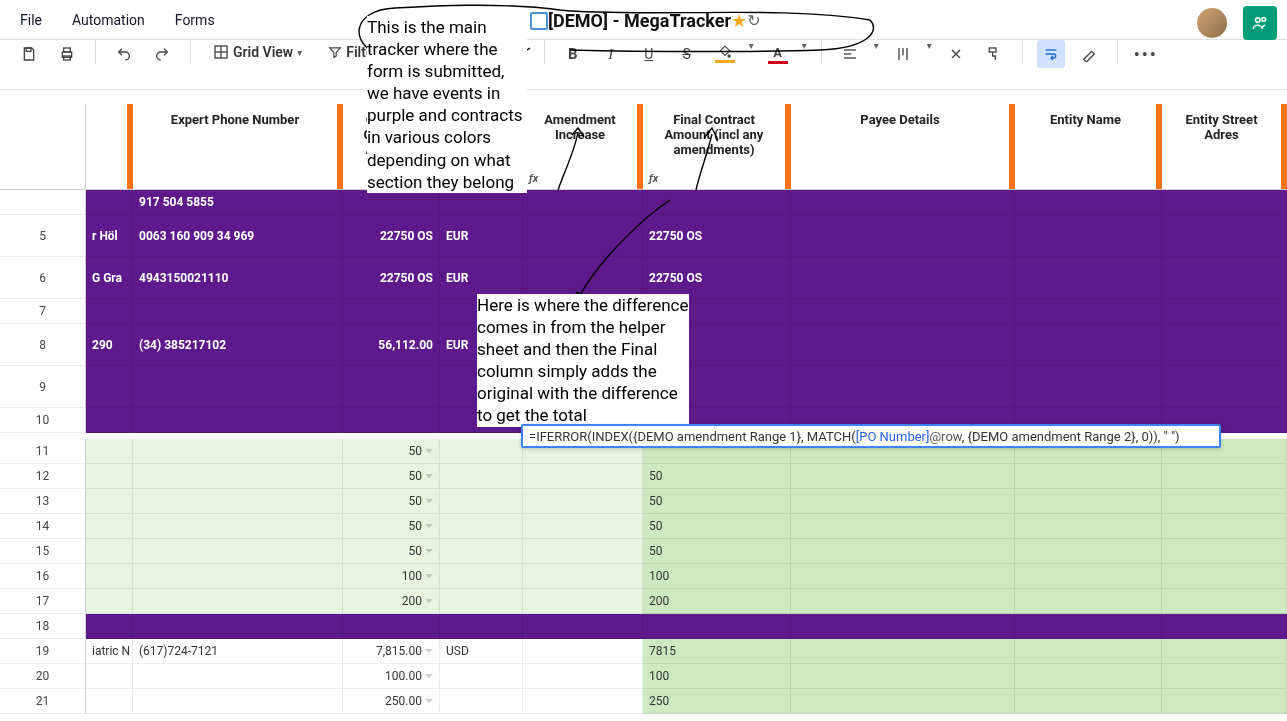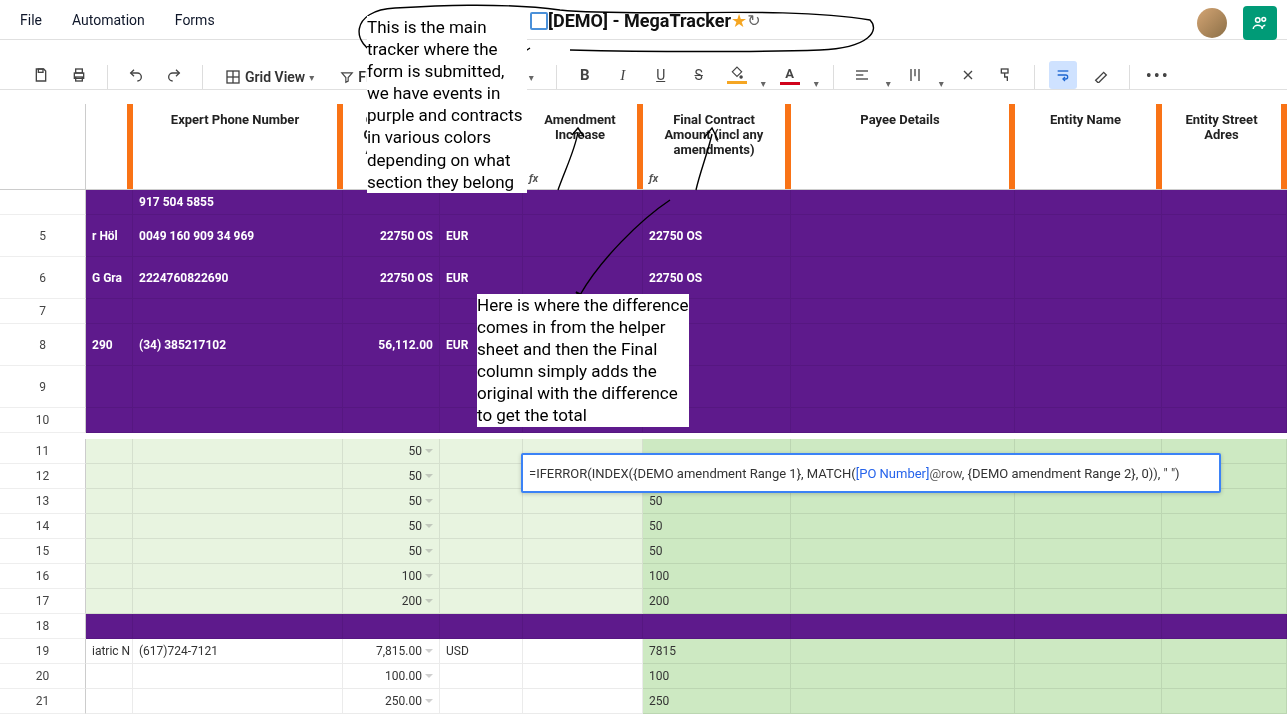--- a/index.html
+++ b/index.html
@@ -10,21 +10,21 @@
 .menubar .menu-item { font-size: 14px; cursor: pointer; color: #0f172a; }
 .title-area { position: absolute; left: 530px; top: 10px; display: flex; align-items: center; }
 .title-icon { width: 18px; height: 18px; border: 2px solid #4a90d9; border-radius: 2px; }
 .title-text { font-size: 18px; font-weight: 700; color: #111; }
 .star-icon { color: #f5a623; font-size: 18px; }
 .refresh-icon { color: #666; font-size: 16px; }
 .avatar { position: absolute; right: 60px; top: 8px; width: 30px; height: 30px; border-radius: 50%; background: linear-gradient(135deg, #d4a574, #8b6f47); }
 .share-btn { position: absolute; right: 10px; top: 6px; width: 34px; height: 34px; background: #009b77; border-radius: 4px; display: flex; align-items: center; justify-content: center; color: #fff; }
 
 
-.toolbar { height: 50px; display: flex; align-items: flex-end; padding: 0 27px; gap: 10px; border-bottom: 1px solid #e0e0e0; }
+.toolbar { height: 50px; display: flex; align-items: flex-start; padding: 0 15px; gap: 10px; border-bottom: 1px solid #e0e0e0; }
 .tool-btn { width: 28px; height: 28px; display: inline-flex; align-items: center; justify-content: center; border-radius: 3px; cursor: pointer; color: #444; }
 .tool-btn.active { background: #cfe2ff; }
 .tool-sep { width: 1px; height: 24px; background: #ddd; margin: 0 4px; }
 .tool-group { display: flex; align-items: center; gap: 4px; padding: 4px 8px; border-radius: 4px; cursor: pointer; }
 .tool-group .txt { font-size: 14px; font-weight: 600; }
 .tool-group .chev { font-size: 10px; color: #666; }
 .font-size-display { font-size: 14px; min-width: 24px; text-align: center; }
 .color-underline { width: 20px; height: 3px; margin-top: 1px; }
 .fill-btn { display: inline-flex; flex-direction: column; align-items: center; }
 .text-color-btn { display: inline-flex; flex-direction: column; align-items: center; }
@@ -52,21 +52,21 @@
 .w1 { width: 210px; flex: none; }
 .w2 { width: 97px; flex: none; }
 .w3 { width: 83px; flex: none; }
 .w4 { width: 120px; flex: none; }
 .w5 { width: 148px; flex: none; }
 .w6 { width: 224px; flex: none; }
 .w7 { width: 147px; flex: none; }
 .w8 { width: 125px; flex: none; }
 
 
-.formula-box { position: absolute; left: 521px; top: 453px; width: 700px; height: 24px; background: #fff; border: 2px solid #3b82f6; border-radius: 2px; box-shadow: 0 1px 4px rgba(0,0,0,0.2); padding: 18px 6px; font-size: 13px; font-family: inherit; display: flex; align-items: center; white-space: nowrap; z-index: 50; }
+.formula-box { position: absolute; left: 521px; top: 424px; width: 700px; height: 24px; background: #fff; border: 2px solid #3b82f6; border-radius: 2px; box-shadow: 0 1px 4px rgba(0,0,0,0.2); padding: 10px 6px; font-size: 13px; font-family: inherit; display: flex; align-items: center; white-space: nowrap; z-index: 50; }
 .formula-box .ref1 { color: #2563eb; }
 .formula-box .at { color: #555; }
 
 
 .annot { position: absolute; color: #000; font-size: 17px; line-height: 1.3; background: #fff; z-index: 40; pointer-events: none; }
 .annot1 { left: 367px; top: 16px; width: 160px; }
 .annot2 { left: 477px; top: 294px; width: 212px; }
 .sketch { position: absolute; pointer-events: none; z-index: 38; }
 svg.ink path { stroke: #000; stroke-width: 1.4; fill: none; }
 </style>
@@ -238,33 +238,33 @@
         <div class="cell w3 purple bold"></div>
         <div class="cell w4 purple bold"></div>
         <div class="cell w5 purple bold"></div>
         <div class="cell w6 purple bold"></div>
         <div class="cell w7 purple bold"></div>
         <div class="cell w8 purple bold"></div>
       </div>
       <div class="row tall">
         <div class="rownum">5</div>
         <div class="cell w0 purple bold">r Höl</div>
-        <div class="cell w1 purple bold">0049 160 909 34 969</div>
+        <div class="cell w1 purple bold">0063 160 909 34 969</div>
         <div class="cell w2 purple bold right">22750 OS</div>
         <div class="cell w3 purple bold">EUR</div>
         <div class="cell w4 purple bold"></div>
         <div class="cell w5 purple bold">22750 OS</div>
         <div class="cell w6 purple bold"></div>
         <div class="cell w7 purple bold"></div>
         <div class="cell w8 purple bold"></div>
       </div>
       <div class="row tall">
         <div class="rownum">6</div>
         <div class="cell w0 purple bold">G Gra</div>
-        <div class="cell w1 purple bold">2224760822690</div>
+        <div class="cell w1 purple bold">4943150021110</div>
         <div class="cell w2 purple bold right">22750 OS</div>
         <div class="cell w3 purple bold">EUR</div>
         <div class="cell w4 purple bold"></div>
         <div class="cell w5 purple bold">22750 OS</div>
         <div class="cell w6 purple bold"></div>
         <div class="cell w7 purple bold"></div>
         <div class="cell w8 purple bold"></div>
       </div>
       <div class="row">
         <div class="rownum">7</div>

